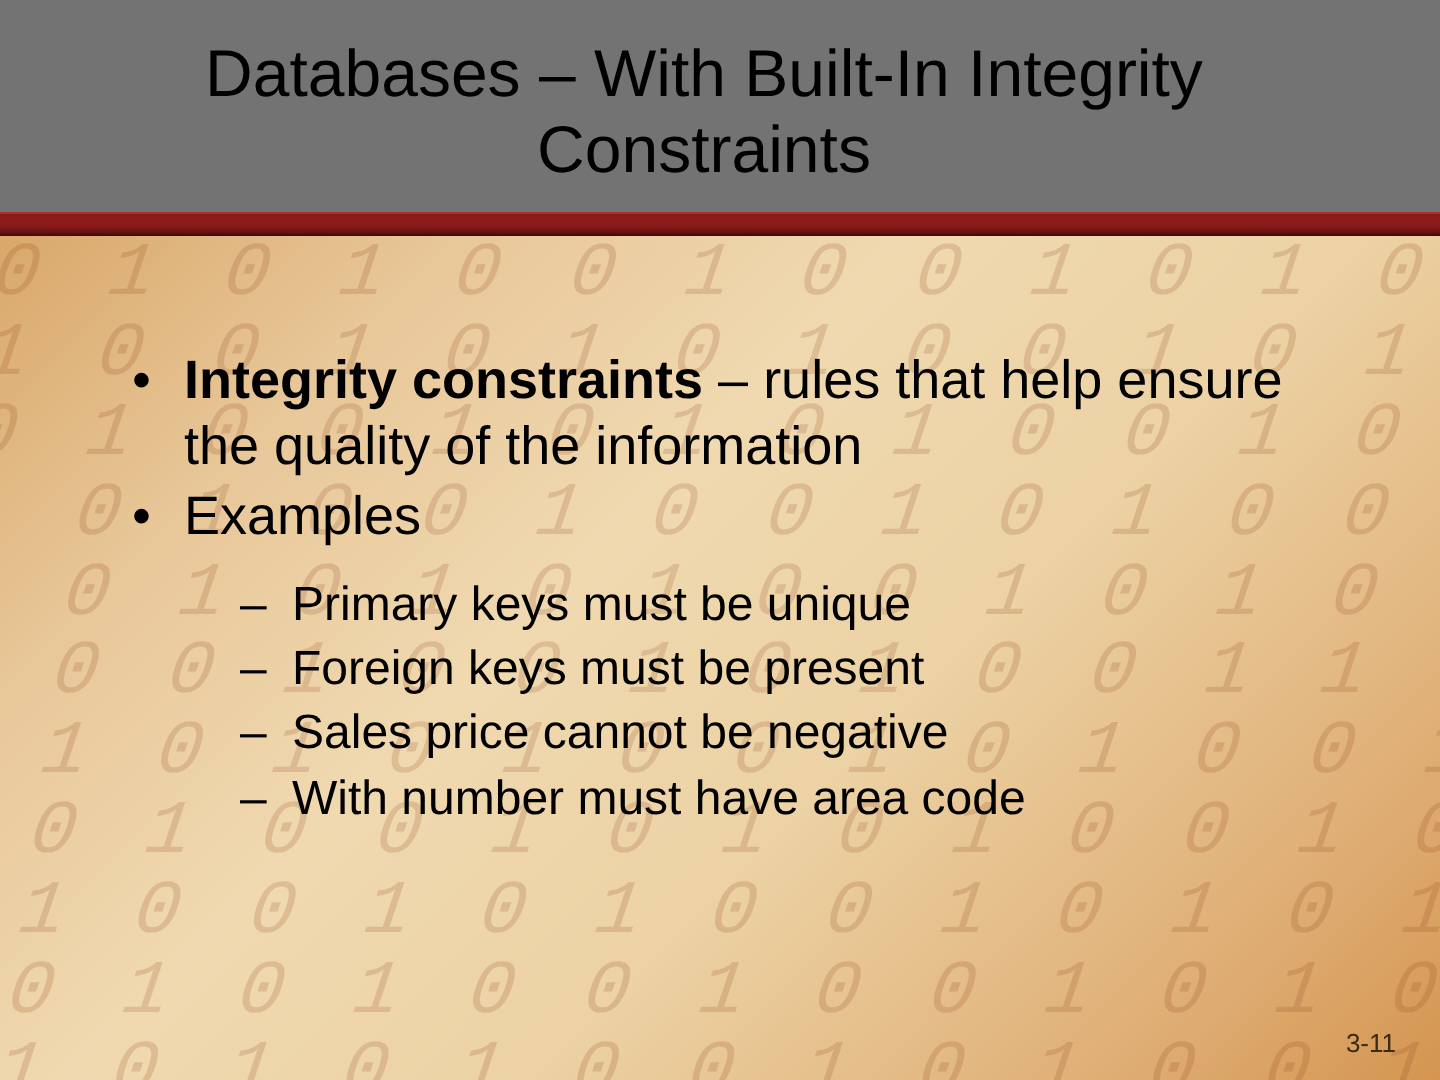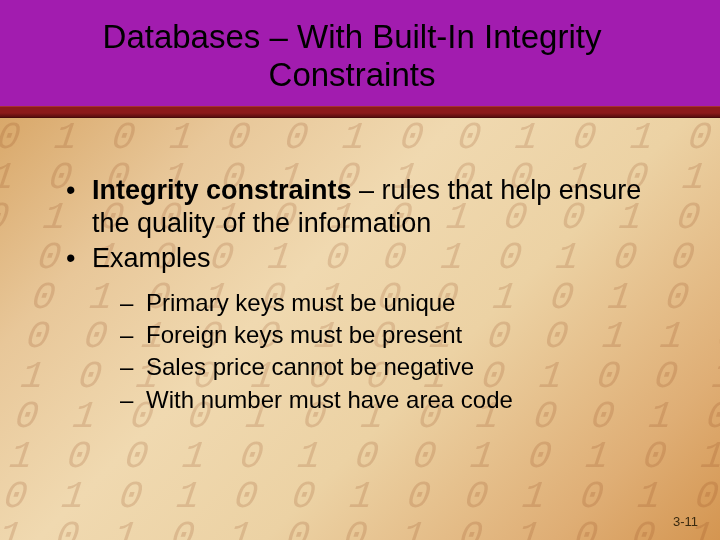--- a/index.html
+++ b/index.html
@@ -10,21 +10,21 @@
   }
   .slide {
     width: 720px;
     height: 540px;
     position: relative;
     background: #ffffff;
   }
   .title-area {
     width: 100%;
     padding: 18px 56px 12px 40px;
-    background: #a21caf;
+    background: #737373;
   }
   .title {
     font-size: 33px;
     line-height: 1.15;
     color: #000;
     font-weight: 400;
     text-align: center;
   }
   .divider {
     height: 12px;

